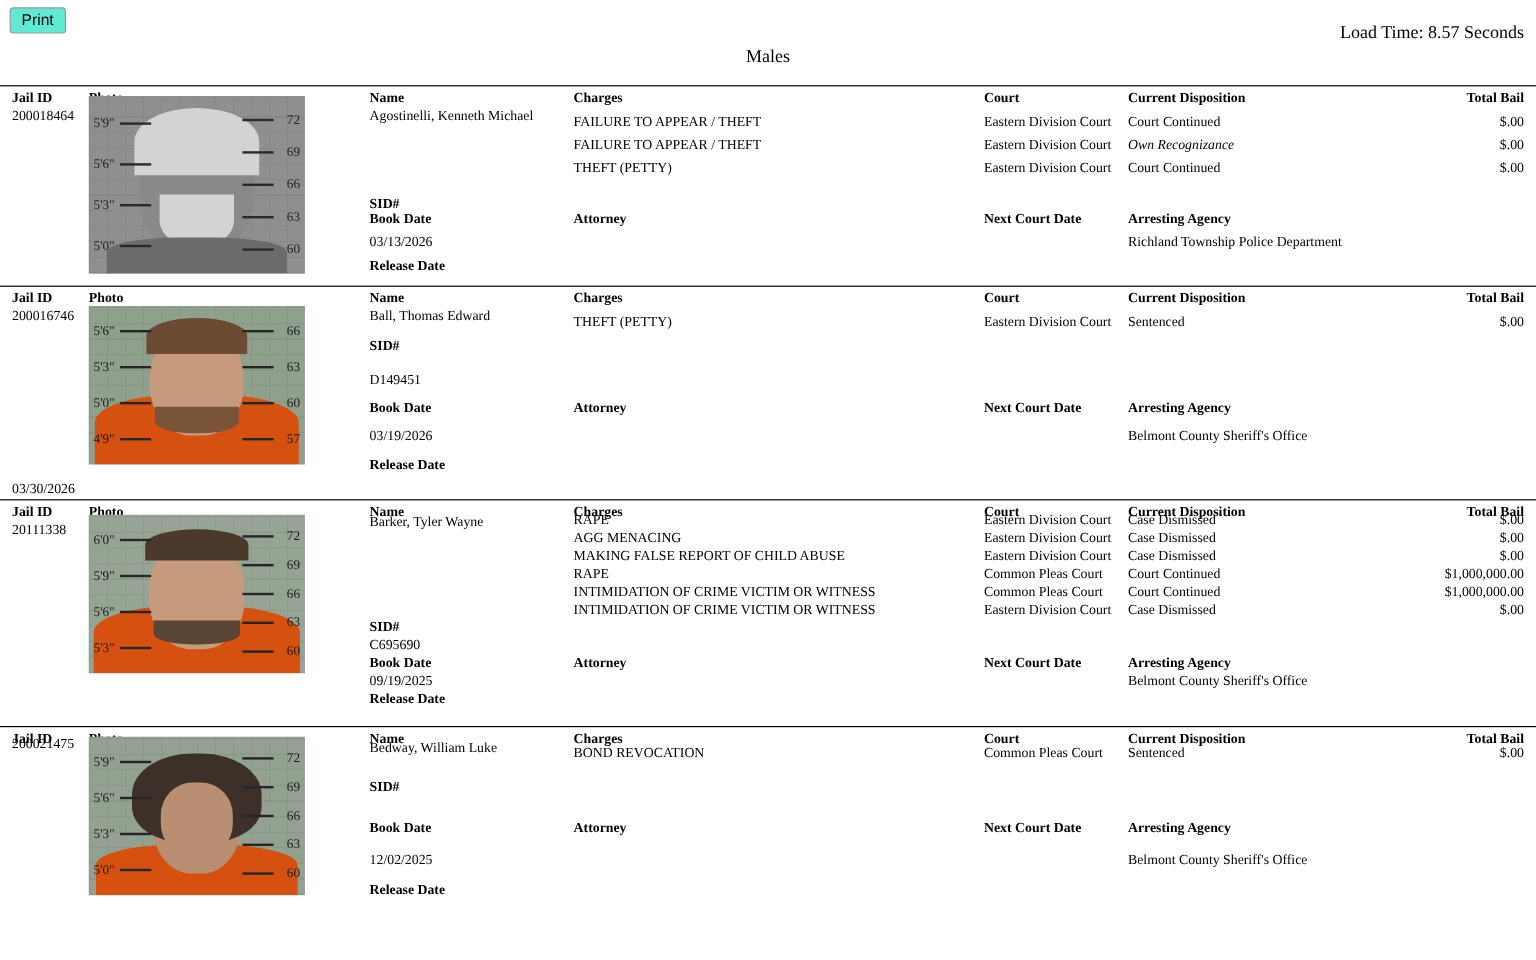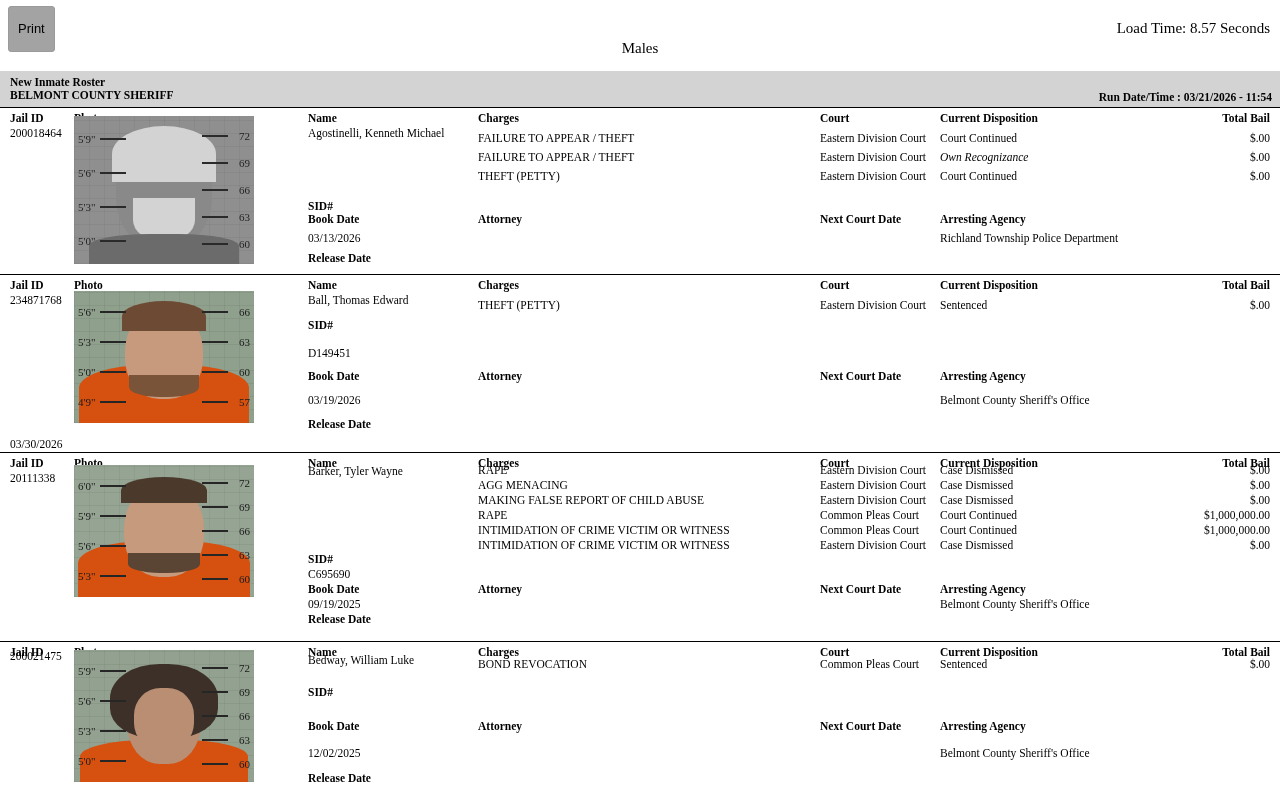--- a/index.html
+++ b/index.html
@@ -15,24 +15,24 @@
 
   
   .topbar {
     position: relative;
     height: 34px;
     padding: 6px 10px 0 8px;
   }
   .print-btn {
     font-family: "Liberation Sans", sans-serif;
     font-size: 13px;
-    background: #a3a3a3;
+    background: #5eead4;
     border: 1px solid #9a9a9a;
     border-radius: 3px;
-    padding: 14px 9px;
+    padding: 2px 9px;
     line-height: 16px;
     cursor: pointer;
   }
   .load-time {
     position: absolute;
     right: 10px;
     top: 20px;
     font-family: "Liberation Serif", serif;
     font-size: 15px;
   }
@@ -179,27 +179,20 @@
 
 <div class="page">
 
   <div class="topbar">
     <button class="print-btn">Print</button>
     <div class="load-time">Load Time: 8.57 Seconds</div>
   </div>
 
   <div class="section-title">Males</div>
 
-  <div class="roster-band">
-    <div class="left">
-      <div>New Inmate Roster</div>
-      <div>BELMONT COUNTY SHERIFF</div>
-    </div>
-    <div class="right">Run Date/Time : 03/21/2026 - 11:54</div>
-  </div>
 
   <div class="record" style="height:167px;">
     <div class="rec-inner">
       <div class="col-head x-jailid" style="top:4px;">Jail ID</div>
       <div class="col-head x-photo" style="top:4px;">Photo</div>
       <div class="col-head x-name" style="top:4px;">Name</div>
       <div class="col-head x-charge" style="top:4px;">Charges</div>
       <div class="col-head x-court" style="top:4px;">Court</div>
       <div class="col-head x-disp" style="top:4px;">Current Disposition</div>
       <div class="col-head x-bail" style="top:4px;">Total Bail</div>
@@ -263,21 +256,21 @@
   <div class="record" style="height:178px;">
     <div class="rec-inner">
       <div class="col-head x-jailid" style="top:4px;">Jail ID</div>
       <div class="col-head x-photo" style="top:4px;">Photo</div>
       <div class="col-head x-name" style="top:4px;">Name</div>
       <div class="col-head x-charge" style="top:4px;">Charges</div>
       <div class="col-head x-court" style="top:4px;">Court</div>
       <div class="col-head x-disp" style="top:4px;">Current Disposition</div>
       <div class="col-head x-bail" style="top:4px;">Total Bail</div>
 
-      <div class="val x-jailid" style="top:19px;">234871768</div>
+      <div class="val x-jailid" style="top:19px;">200016746</div>
       <div class="val x-name" style="top:19px;">Ball, Thomas Edward</div>
 
       <div class="photo" style="top:16px;height:132px;">
         <div class="mug" style="background:#8fa08d;">
           <div class="wall"></div>
           <div class="torso" style="width:170px;height:58px;background:#d6500f;"></div>
           <div class="head" style="width:78px;height:92px;top:16px;background:#c79a7e;"></div>
           <div class="head" style="width:84px;height:30px;top:10px;background:#6c4a33;border-radius:50% 50% 0 0;"></div>
           <div class="head" style="width:70px;height:22px;top:84px;background:#7a5438;border-radius:0 0 45% 45%;"></div>
           <div class="tickcol left">

